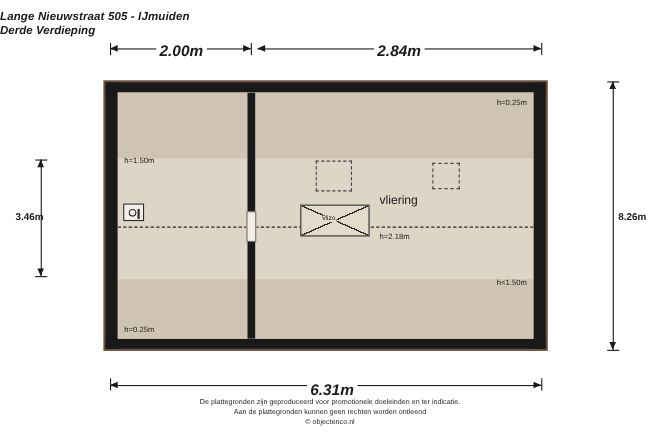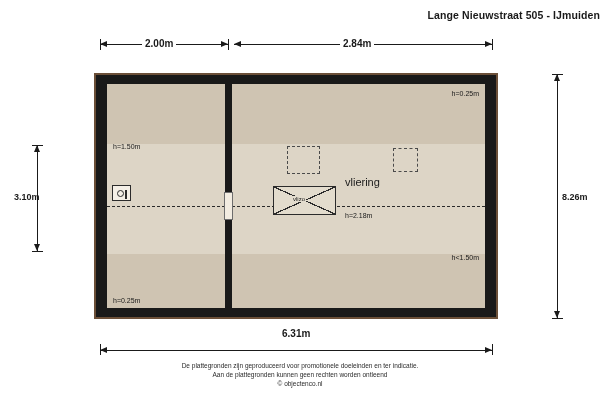--- a/index.html
+++ b/index.html
@@ -18,21 +18,22 @@
   .page {
     position: absolute;
     inset: 0;
   }
   
   .title-block {
     position: absolute;
     top: 9px;
     left: 0;
     width: 600px;
-    text-align: right;
+    text-align: left;
+    font-style: italic;
   }
   .title-line1 {
     font-size: 10.5px;
     font-weight: bold;
     letter-spacing: .1px;
     line-height: 13px;
   }
   .title-line2 {
     font-size: 10.5px;
     font-weight: bold;
@@ -211,26 +212,27 @@
     border-right: 3.5px solid transparent;
     border-bottom: 7px solid #1a1a1a;
   }
   .arrow-down {
     border-left: 3.5px solid transparent;
     border-right: 3.5px solid transparent;
     border-top: 7px solid #1a1a1a;
   }
   .dim-text {
     position: absolute;
-    font-size: 10px;
+    font-size: 14px;
     font-weight: bold;
     color: #1a1a1a;
     white-space: nowrap;
     background: #ffffff;
     padding: 0 3px;
+    font-style: italic;
   }
   .dim-text-v {
     position: absolute;
     font-size: 9px;
     font-weight: bold;
     color: #1a1a1a;
     white-space: nowrap;
   }
   
   .footer {
@@ -244,55 +246,56 @@
     line-height: 9px;
   }
 </style>
 </head>
 <body>
 
 <div class="page">
 
   <div class="title-block">
     <div class="title-line1">Lange Nieuwstraat 505 - IJmuiden</div>
+    <div class="title-line2">Derde Verdieping</div>
   </div>
 
   <div class="dim-line-h" style="left:100px; top:44px; width:128px;"></div>
   <div class="arrow arrow-left" style="left:100px; top:40.5px;"></div>
   <div class="arrow arrow-right" style="left:221px; top:40.5px;"></div>
   <div class="tick-v" style="left:100px; top:39px;"></div>
   <div class="tick-v" style="left:228px; top:39px;"></div>
   <div class="dim-text" style="left:142px; top:38px;">2.00m</div>
 
   <div class="dim-line-h" style="left:234px; top:44px; width:258px;"></div>
   <div class="arrow arrow-left" style="left:234px; top:40.5px;"></div>
   <div class="arrow arrow-right" style="left:485px; top:40.5px;"></div>
   <div class="tick-v" style="left:492px; top:39px;"></div>
   <div class="dim-text" style="left:340px; top:38px;">2.84m</div>
 
   <div class="dim-line-v" style="left:37px; top:145px; width:1px; height:106px;"></div>
   <div class="arrow arrow-up" style="left:33.5px; top:145px;"></div>
   <div class="arrow arrow-down" style="left:33.5px; top:244px;"></div>
   <div class="tick-h" style="left:32px; top:145px;"></div>
   <div class="tick-h" style="left:32px; top:251px;"></div>
-  <div class="dim-text-v" style="left:14px; top:192px;">3.10m</div>
+  <div class="dim-text-v" style="left:14px; top:192px;">3.46m</div>
 
   <div class="dim-line-v" style="left:557px; top:74px; width:1px; height:244px;"></div>
   <div class="arrow arrow-up" style="left:553.5px; top:74px;"></div>
   <div class="arrow arrow-down" style="left:553.5px; top:311px;"></div>
   <div class="tick-h" style="left:552px; top:74px;"></div>
   <div class="tick-h" style="left:552px; top:318px;"></div>
   <div class="dim-text-v" style="left:562px; top:192px;">8.26m</div>
 
   <div class="dim-line-h" style="left:100px; top:350px; width:392px;"></div>
   <div class="arrow arrow-left" style="left:100px; top:346.5px;"></div>
   <div class="arrow arrow-right" style="left:485px; top:346.5px;"></div>
   <div class="tick-v" style="left:100px; top:344px;"></div>
   <div class="tick-v" style="left:492px; top:344px;"></div>
-  <div class="dim-text" style="left:279px; top:328px;">6.31m</div>
+  <div class="dim-text" style="left:279px; top:346px;">6.31m</div>
 
   <div class="plan">
     <div class="plan-outer"></div>
 
     <div class="wall wall-top"></div>
     <div class="wall wall-bottom"></div>
     <div class="wall wall-left"></div>
     <div class="wall wall-right"></div>
 
     <div class="interior">

